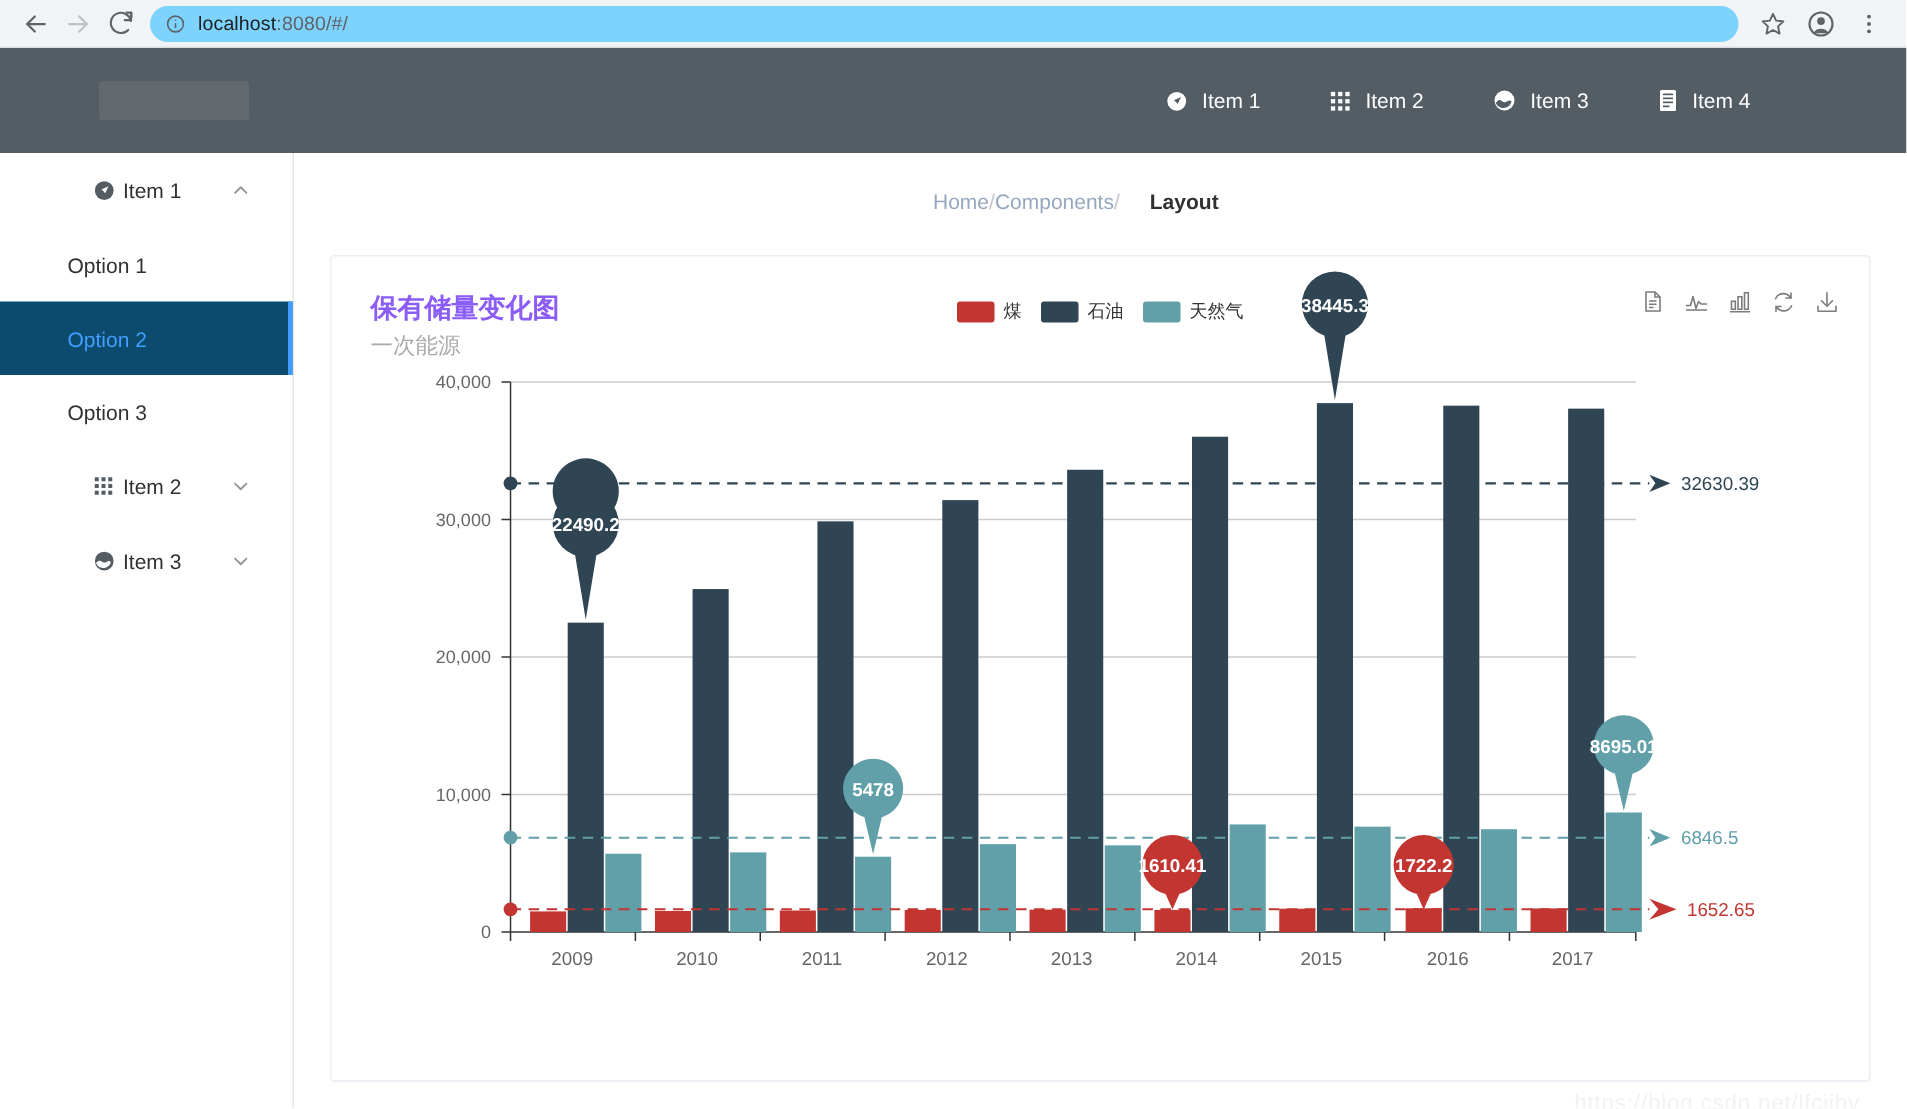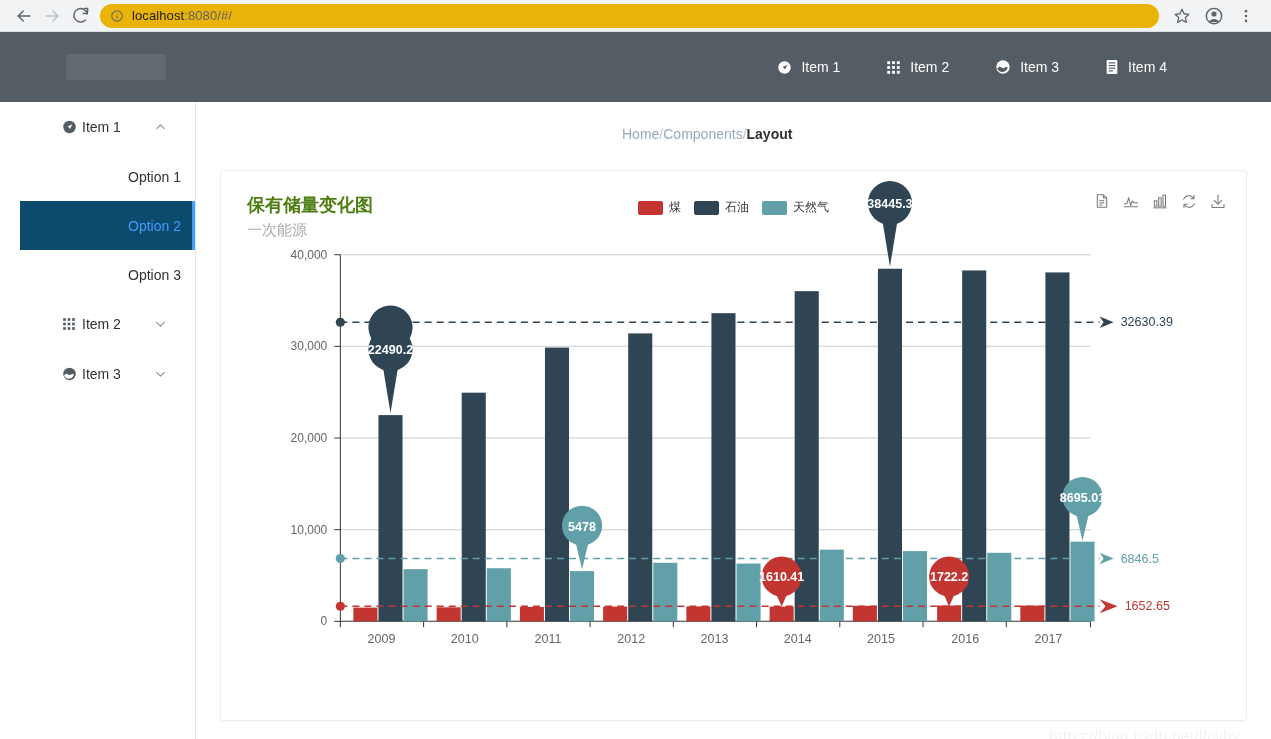--- a/index.html
+++ b/index.html
@@ -20,21 +20,21 @@
   }
   .nav-btn {
     width: 28px; height: 28px;
     display: flex; align-items: center; justify-content: center;
     color: #5f6368; flex: 0 0 auto;
   }
   .nav-btn.disabled { color: #bdc1c6; }
   .omnibox {
     flex: 1 1 auto;
     height: 24px;
-    background: #eab308;
+    background: #7dd3fc;
     border-radius: 12px;
     margin: 0 8px 0 6px;
     display: flex; align-items: center;
     padding: 0 10px;
     max-width: 1100px;
   }
   .omnibox .info-icon {
     width: 14px; height: 14px; margin-right: 8px;
     display:flex; align-items:center; justify-content:center;
     color:#5f6368;
@@ -93,24 +93,23 @@
     transform: translateY(-50%);
     display: flex; align-items: center; color: #545c64;
   }
   .side-group-title .g-label { margin-left: 24px; }
   .side-group-title .chev {
     position: absolute; right: 28px; top: 50%; transform: translateY(-50%);
     color: #909399; display:flex;
   }
   .side-sub {
     height: 49px; display: flex; align-items: center;
-    padding-left: 108px;
+    padding-left: 45px;
     font-size: 14px; color: #303133;
     position: relative;
-    margin-left: 20px;
   }
   .side-sub.active {
     color: #409eff;
     background: #0c4a6e;
   }
   .side-sub.active::after {
     content: ""; position: absolute; right: 0; top: 0;
     width: 3px; height: 100%; background: #409eff;
   }
 
@@ -121,38 +120,38 @@
     position: relative;
   }
 
   .breadcrumb {
     height: 64px;
     display: flex; align-items: center;
     padding-left: 426px;
     font-size: 14px;
   }
   .crumb { color: #97a8be; }
-  .crumb.current { color: #303133; font-weight: bold; }
+  .crumb.current { color: #303133; font-weight: bold; margin-left: 20px; }
   .crumb-sep { color: #c0c4cc; }
 
   .card {
     margin: 4px 24px 0 24px;
     border: 1px solid #ebeef5;
     border-radius: 3px;
     background: #ffffff;
     height: 551px;
     position: relative;
     box-shadow: 0 1px 2px rgba(0,0,0,0.03);
   }
 
   
   .chart-wrap { position: relative; width: 100%; height: 100%; }
   .chart-title {
     position: absolute; left: 26px; top: 22px;
-    font-size: 18px; font-weight: bold; color: #4d7c0f;
+    font-size: 18px; font-weight: bold; color: #8b5cf6;
   }
   .chart-subtitle {
     position: absolute; left: 26px; top: 50px;
     font-size: 15px; color: #aaa;
   }
   .legend {
     position: absolute; top: 28px; left: 0; width: 100%;
     display: flex; justify-content: center; align-items: center;
     gap: 13px;
     pointer-events: none;

